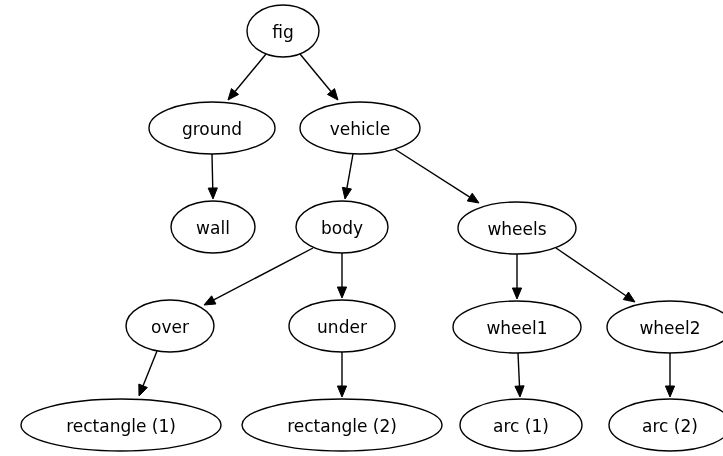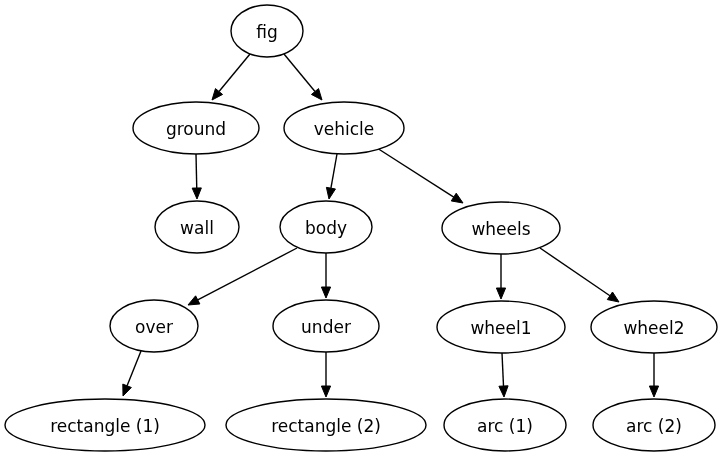--- a/index.html
+++ b/index.html
@@ -11,20 +11,21 @@
     width: 723px;
     height: 456px;
     font-family: "DejaVu Sans", sans-serif;
     overflow: hidden;
   }
   #graph-root {
     position: relative;
     width: 679px;
     height: 456px;
     background: #ffffff;
+    padding-left: 16px;
   }
   #graph-svg {
     display: block;
     width: 723px;
     height: 456px;
   }
   .node-ellipse {
     fill: #ffffff;
     stroke: #000000;
     stroke-width: 1.4;

